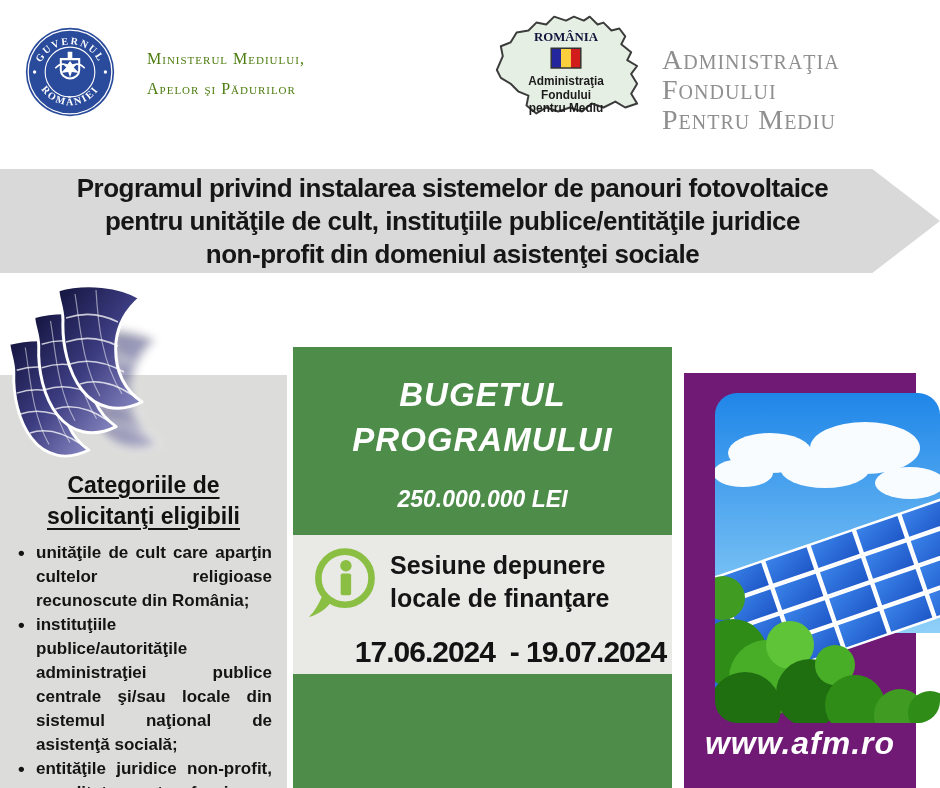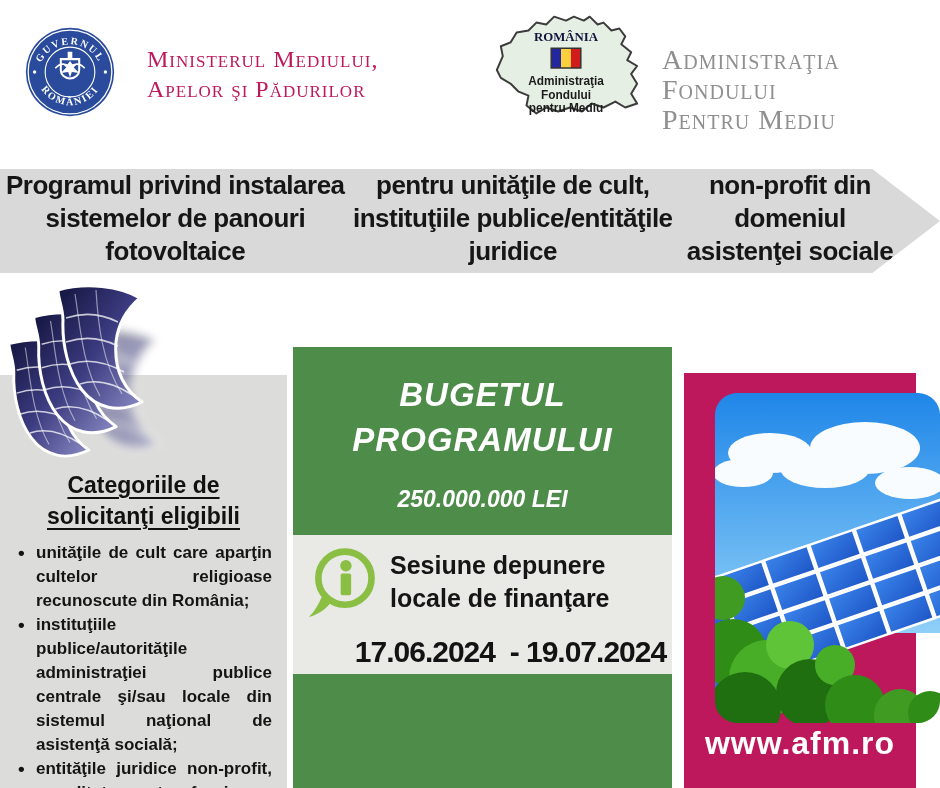--- a/index.html
+++ b/index.html
@@ -5,39 +5,39 @@
   html,body{margin:0;padding:0;background:#ffffff;}
   .poster{
     position:relative;width:940px;height:788px;overflow:hidden;background:#ffffff;
     font-family:"Liberation Sans",sans-serif;
   }
   
   .gov-logo{position:absolute;left:24px;top:26px;width:92px;height:92px;}
   .ministry{
     position:absolute;left:147px;top:44px;
     font-family:"Liberation Serif",serif;font-variant:small-caps;
-    color:#be185d;font-size:24px;line-height:30px;letter-spacing:1px;
+    color:#4d7c0f;font-size:16px;line-height:30px;letter-spacing:1px;
   }
   .map-badge{position:absolute;left:487px;top:8px;width:158px;height:120px;}
   .afm-name{
     position:absolute;left:662px;top:45px;
     font-family:"Liberation Serif",serif;font-variant:small-caps;
     color:#8f8f8f;font-size:28px;line-height:30px;letter-spacing:1px;
   }
   .map-country{font:bold 13px "Liberation Serif",serif;fill:#14143c;}
   .map-org{font:bold 12px "Liberation Sans",sans-serif;fill:#1c1c1c;}
   .seal-ring{font:bold 11px "Liberation Serif",serif;fill:#ffffff;letter-spacing:2px;}
   
   .banner{
     position:absolute;left:0;top:169px;width:940px;height:104px;background:#d9d9d9;
     clip-path:polygon(0 0,92.8% 0,100% 50%,92.8% 100%,0 100%);
   }
   .banner-text{
     position:absolute;left:0;top:0;width:905px;height:104px;
-    display:flex;flex-direction:row;justify-content:center;
+    display:flex;flex-direction:column;justify-content:center;
     text-align:center;font-weight:bold;color:#161616;
     font-size:26px;line-height:33px;letter-spacing:-0.5px;
   }
   
   .left-panel{position:absolute;left:0;top:375px;width:287px;height:413px;background:#dcdcda;}
   .flex-panels{position:absolute;left:0;top:284px;width:178px;height:252px;z-index:2;}
   .elig-head{
     position:absolute;left:0;top:470px;width:287px;z-index:3;text-align:center;
     font-weight:bold;color:#111111;font-size:23px;line-height:31px;
   }
@@ -59,21 +59,21 @@
   .info-icon{position:absolute;left:13px;top:8px;width:76px;height:76px;}
   .session-label{
     position:absolute;left:97px;top:14px;font-weight:bold;color:#151515;
     font-size:25px;line-height:33px;
   }
   .session-dates{
     position:absolute;left:0;bottom:5px;width:100%;text-align:center;white-space:pre;
     font-weight:bold;color:#131313;font-size:30px;letter-spacing:-1px;padding-left:28px;
   }
   
-  .right-panel{position:absolute;left:684px;top:373px;width:232px;height:415px;background:#be185d;}
+  .right-panel{position:absolute;left:684px;top:373px;width:232px;height:415px;background:#701a75;font-style:italic;}
   .photo{
     position:absolute;left:31px;top:20px;width:225px;height:330px;
     border-radius:22px;overflow:hidden;
   }
   .photo svg{display:block;}
   .website{
     position:absolute;left:0;top:352px;width:100%;text-align:center;
     color:#ffffff;font-weight:bold;font-size:32px;letter-spacing:1px;
   }
 </style>

